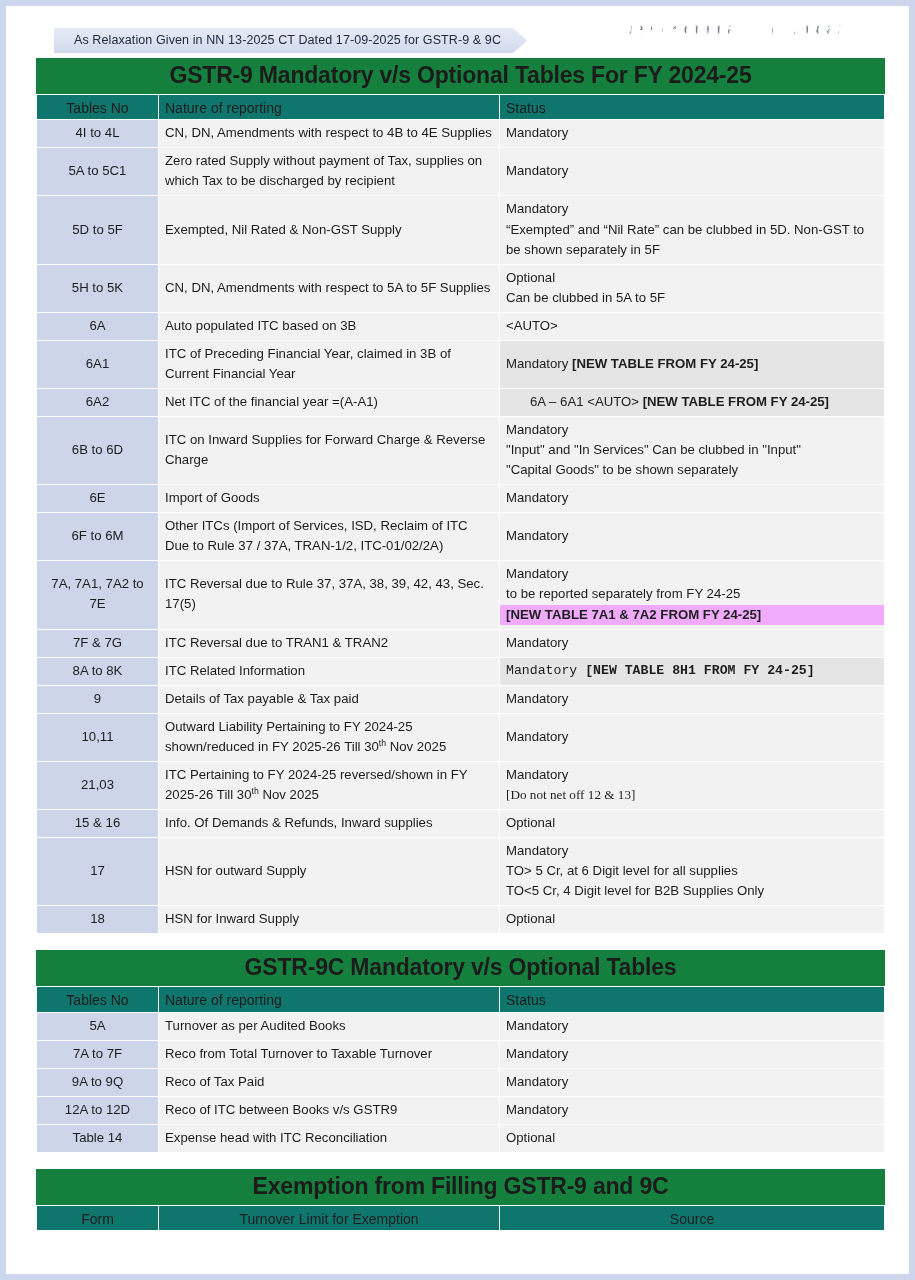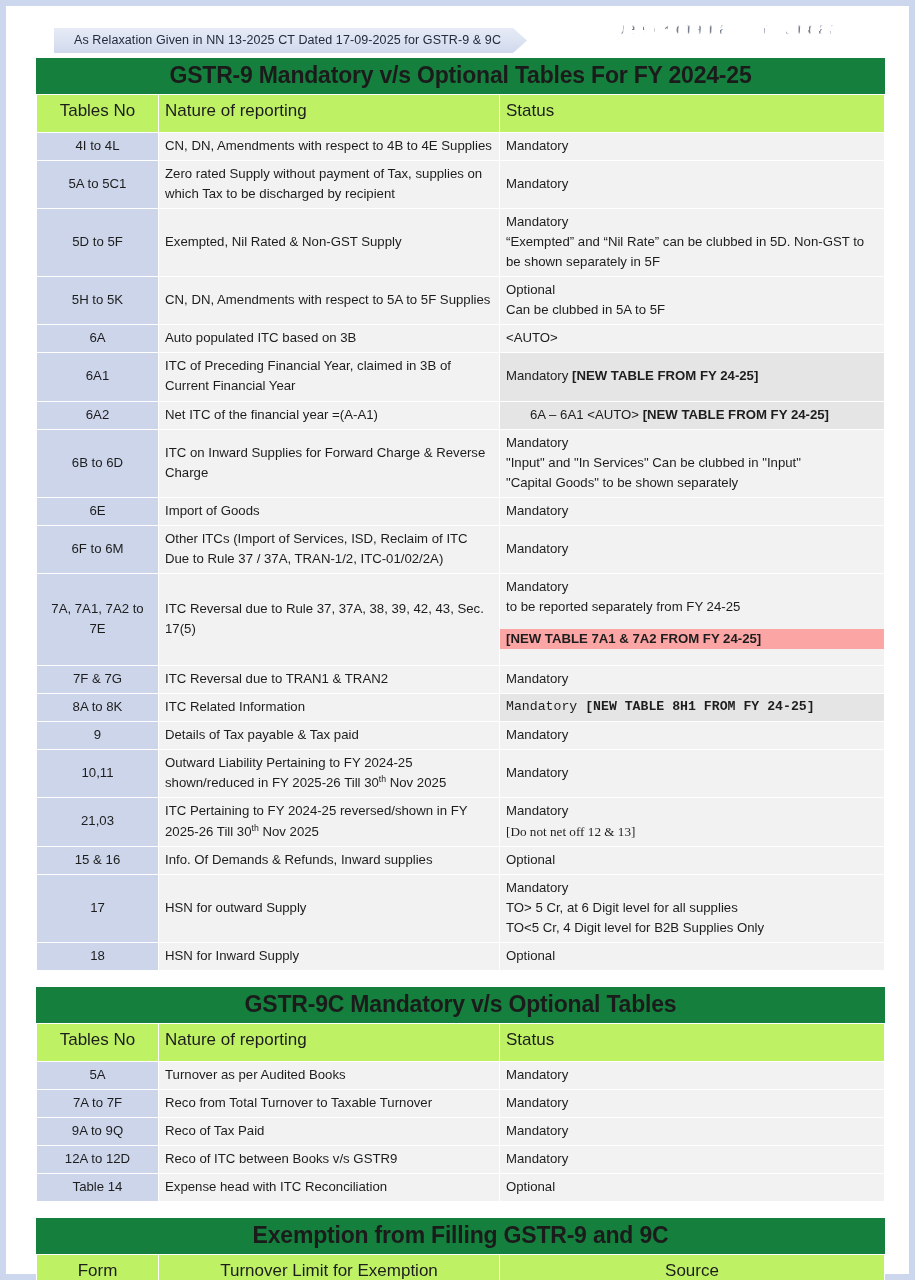--- a/index.html
+++ b/index.html
@@ -60,21 +60,21 @@
     overflow: hidden;
   }
   #watermark-top span {
     display: block;
     font-size: 21px;
     font-family: "Liberation Serif", serif;
     color: rgba(60, 70, 95, 0.70);
     white-space: nowrap;
     position: absolute;
     top: -4px;
-    left: 0;
+    left: 8px;
     
     -webkit-mask-image: repeating-linear-gradient(95deg,
         rgba(0,0,0,1) 0px, rgba(0,0,0,1) 2px,
         rgba(0,0,0,0) 3px, rgba(0,0,0,0) 11px),
         linear-gradient(to bottom, rgba(0,0,0,0) 34%, rgba(0,0,0,1) 46%, rgba(0,0,0,1) 64%, rgba(0,0,0,0) 74%);
     -webkit-mask-composite: source-in;
     mask-image: repeating-linear-gradient(95deg,
         rgba(0,0,0,1) 0px, rgba(0,0,0,1) 2px,
         rgba(0,0,0,0) 3px, rgba(0,0,0,0) 11px),
         linear-gradient(to bottom, rgba(0,0,0,0) 34%, rgba(0,0,0,1) 46%, rgba(0,0,0,1) 64%, rgba(0,0,0,0) 74%);
@@ -123,40 +123,40 @@
     font-weight: normal;
     line-height: 1.52;
   }
   
   col.c-no   { width: 122px; }
   col.c-nat  { width: 341px; }
   col.c-stat { width: auto;  }
 
   
   tr.hdr td {
-    background: #bef264;
-    font-size: 17px;
+    background: #0f766e;
+    font-size: 14px;
     color: #1d1d1d;
     padding-top: 3px;
-    padding-bottom: 8px;
+    padding-bottom: 0;
   }
   tr.hdr td.col-no { text-align: center; }
 
   
   td.col-no {
     background: #ccd5ea;
     text-align: center;
   }
   td.col-nat, td.col-stat { background: #f2f2f2; }
   td.hl { background: #e5e5e5; }
   .b { font-weight: bold; }
   .line-hl {
     display: block;
-    background: #fca5a5;
-    margin: 12px -6px;
+    background: #f0abfc;
+    margin: 0 -6px;
     padding: 0 6px;
     font-weight: bold;
   }
   sup { font-size: 0.66em; vertical-align: super; line-height: 0; }
 
   
   col.e-form { width: 122px; }
   col.e-lim  { width: 341px; }
   col.e-src  { width: auto; }
   table.exempt td { text-align: center; }

